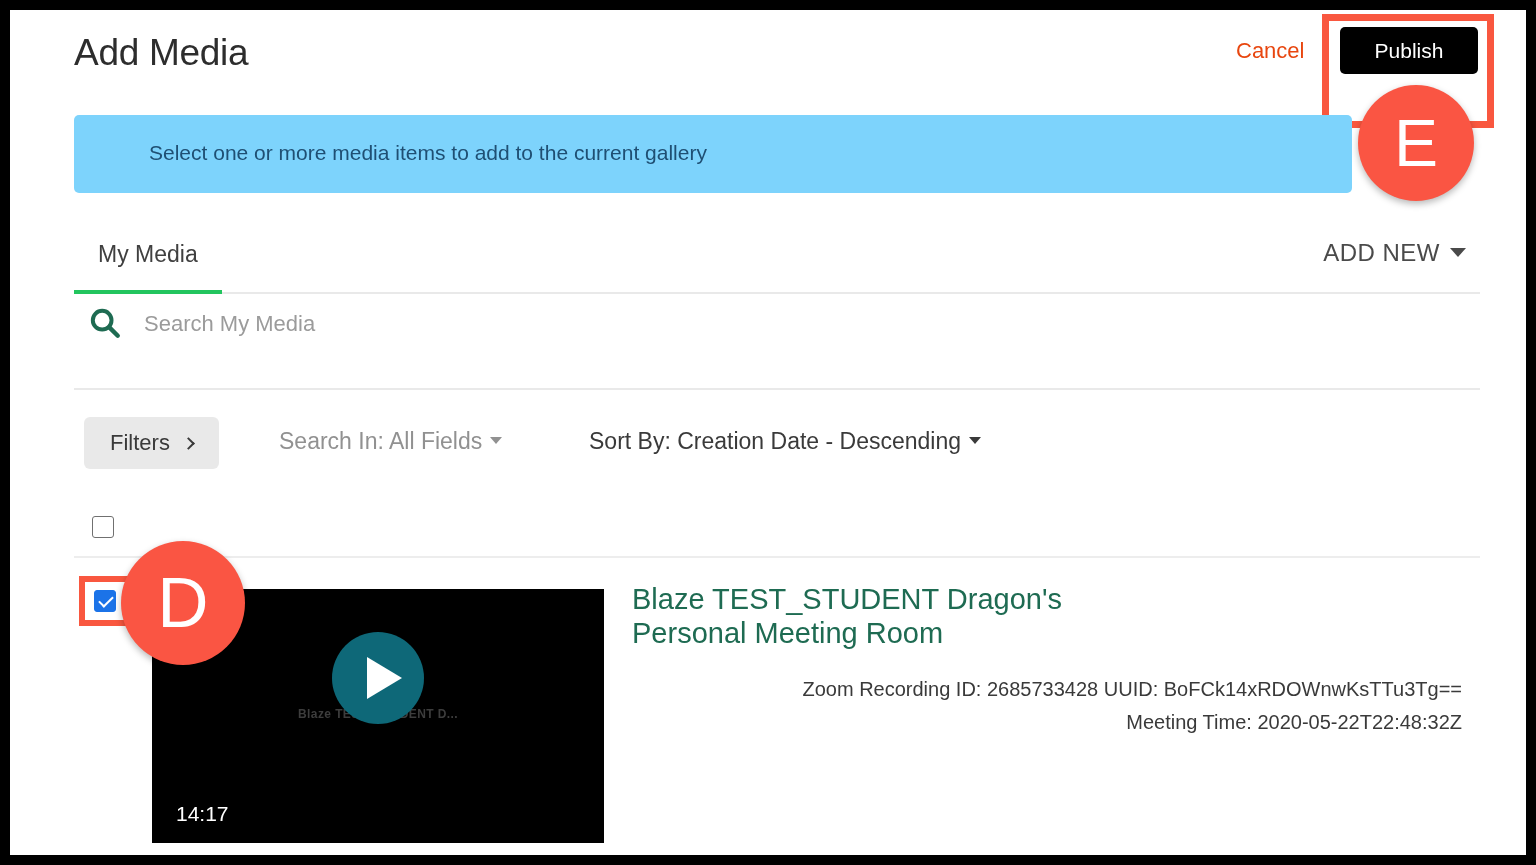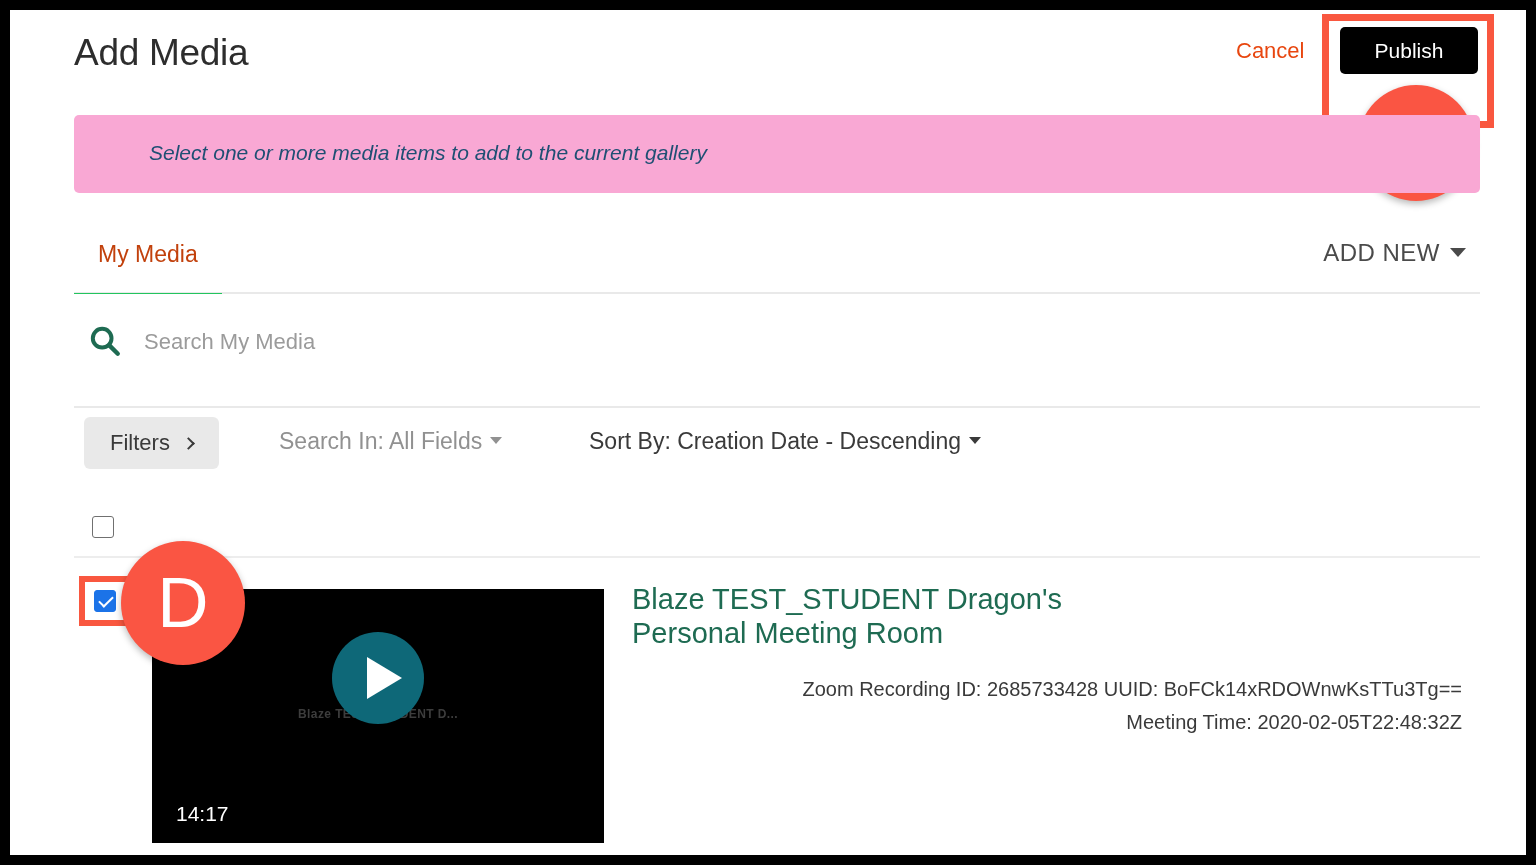--- a/index.html
+++ b/index.html
@@ -117,25 +117,24 @@
     height: 124px;
     line-height: 124px;
     font-size: 71px;
   }
 
   
   #info-banner {
     position: absolute;
     left: 64px;
     top: 105px;
-    width: 1406px;
+    width: 1278px;
     height: 78px;
-    background: #f9a8d4;
+    background: #7dd3fc;
     border-radius: 5px;
-    font-style: italic;
   }
 
   #info-banner-text {
     position: absolute;
     left: 75px;
     top: 26px;
     font-size: 21px;
     color: #1f4f73;
   }
 
@@ -149,22 +148,22 @@
     border-bottom: 2px solid #e9e9e9;
   }
 
   #tab-my-media {
     position: absolute;
     left: 0;
     top: 0;
     height: 77px;
     padding: 24px 24px 0 24px;
     font-size: 23px;
-    color: #c2410c;
-    border-bottom: 1px solid #22c55e;
+    color: #404040;
+    border-bottom: 4px solid #22c55e;
     cursor: pointer;
   }
 
   #add-new-dropdown {
     position: absolute;
     right: 14px;
     top: 22px;
     font-size: 24px;
     color: #4a4a4a;
     letter-spacing: 0.5px;
@@ -187,21 +186,21 @@
     border-left-width: 6px;
     border-right-width: 6px;
     border-top-width: 7px;
     margin-left: 8px;
   }
 
   
   #search-row {
     position: absolute;
     left: 64px;
-    top: 290px;
+    top: 272px;
     width: 1406px;
     height: 108px;
     border-bottom: 2px solid #e9e9e9;
   }
 
   #search-icon {
     position: absolute;
     left: 14px;
     top: 24px;
     width: 34px;
@@ -481,20 +480,20 @@
         <div id="thumb-ghost-title">Blaze TEST_STUDENT D...</div>
         <div id="play-button">
           <div id="play-triangle"></div>
         </div>
         <div id="duration-badge">14:17</div>
       </div>
 
       <div id="media-info">
         <div id="media-title">Blaze TEST_STUDENT Dragon's Personal Meeting Room</div>
         <div class="media-meta" id="meta-line-1">Zoom Recording ID: 2685733428 UUID: BoFCk14xRDOWnwKsTTu3Tg==</div>
-        <div class="media-meta">Meeting Time: 2020-02-05T22:48:32Z</div>
+        <div class="media-meta">Meeting Time: 2020-05-22T22:48:32Z</div>
       </div>
     </div>
 
     <div class="annot-badge" id="annot-badge-d">D</div>
 
   </div>
 </div>
 
 </body></html>

